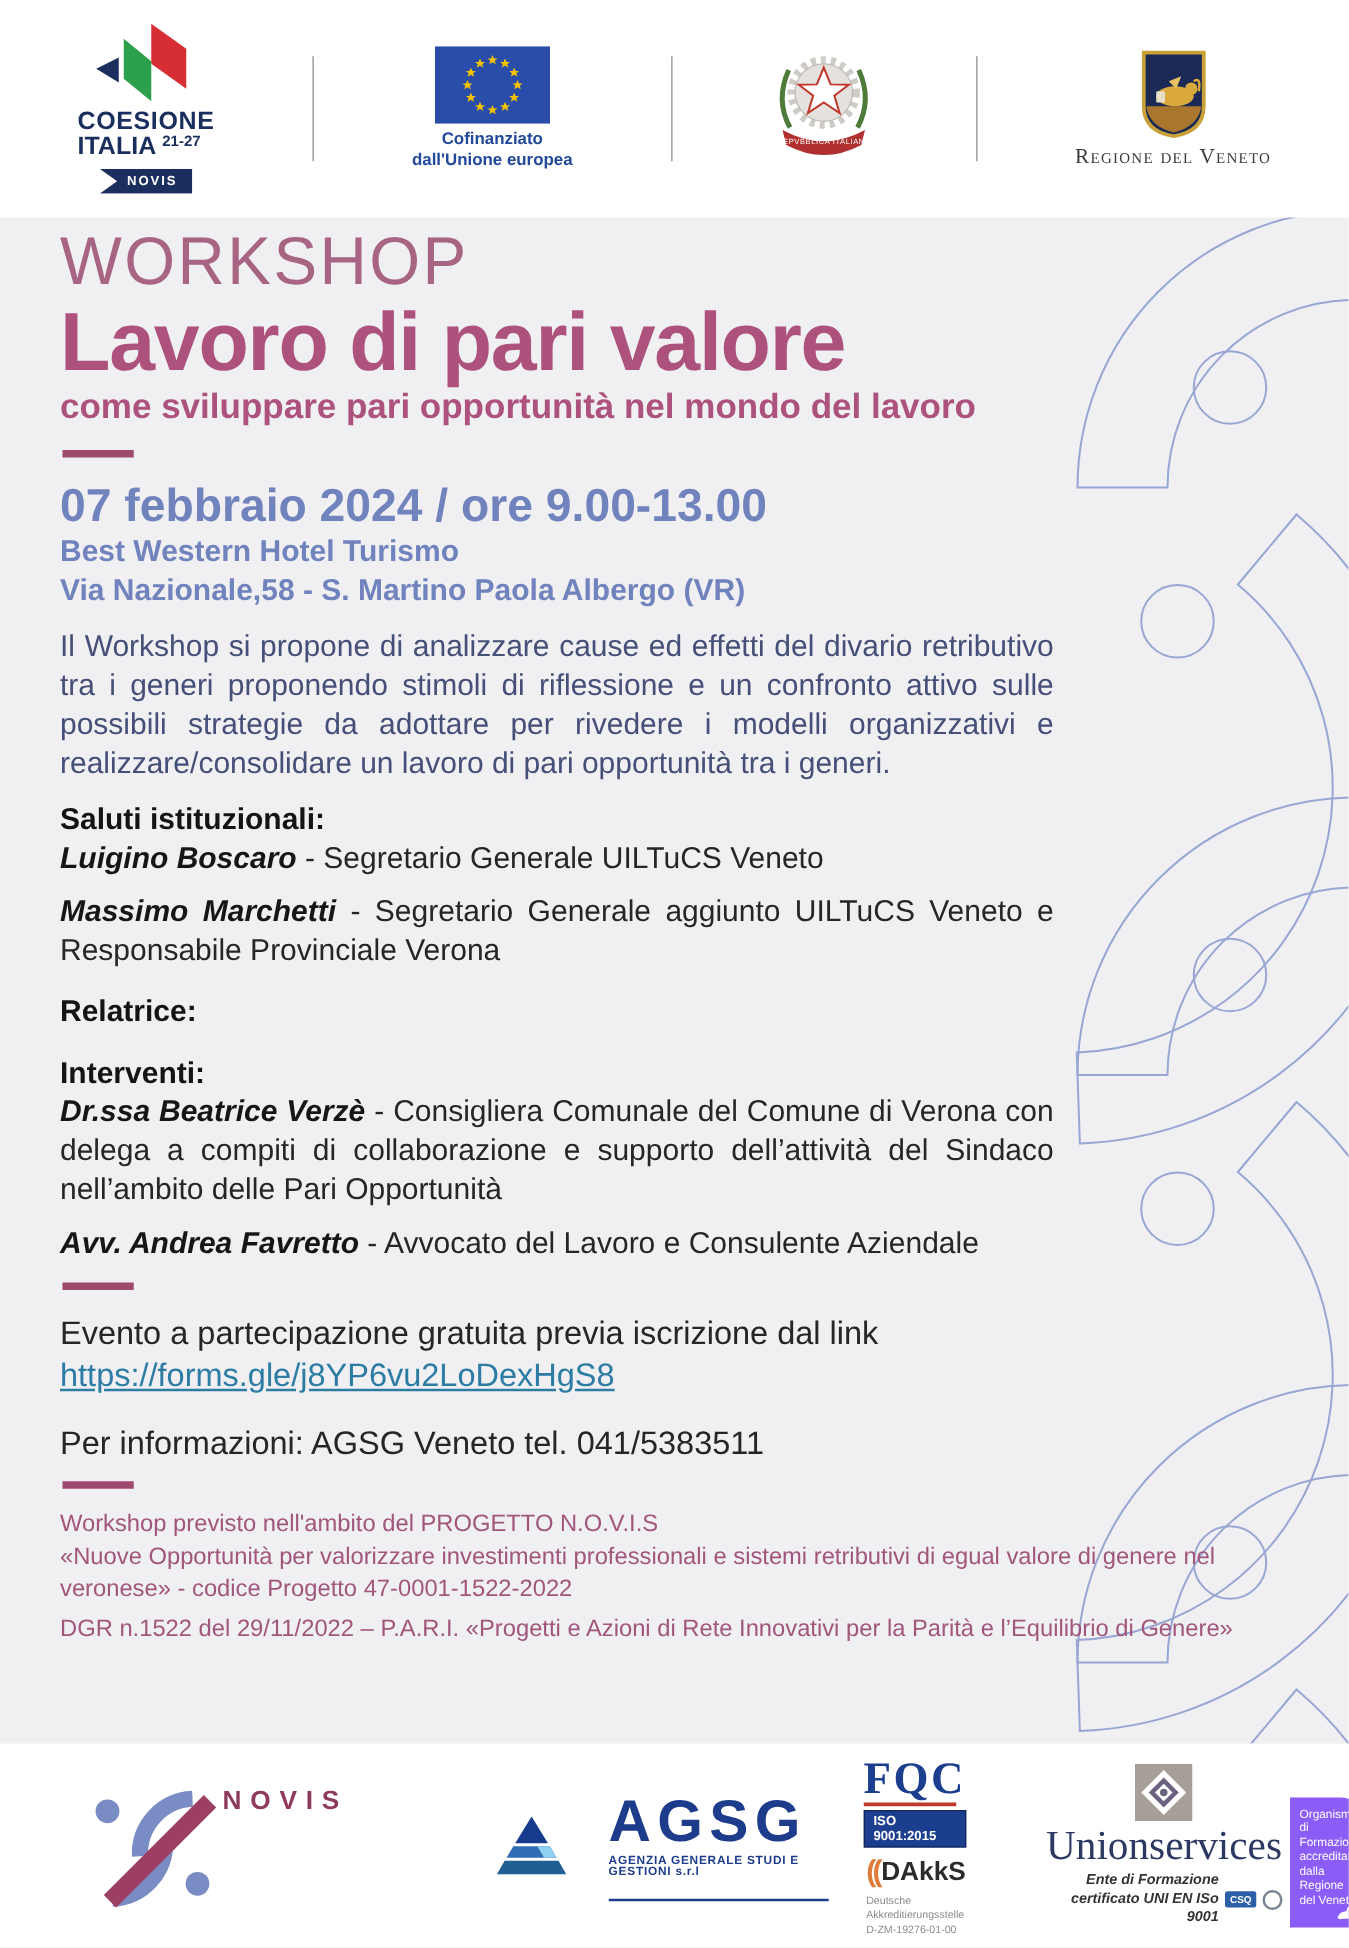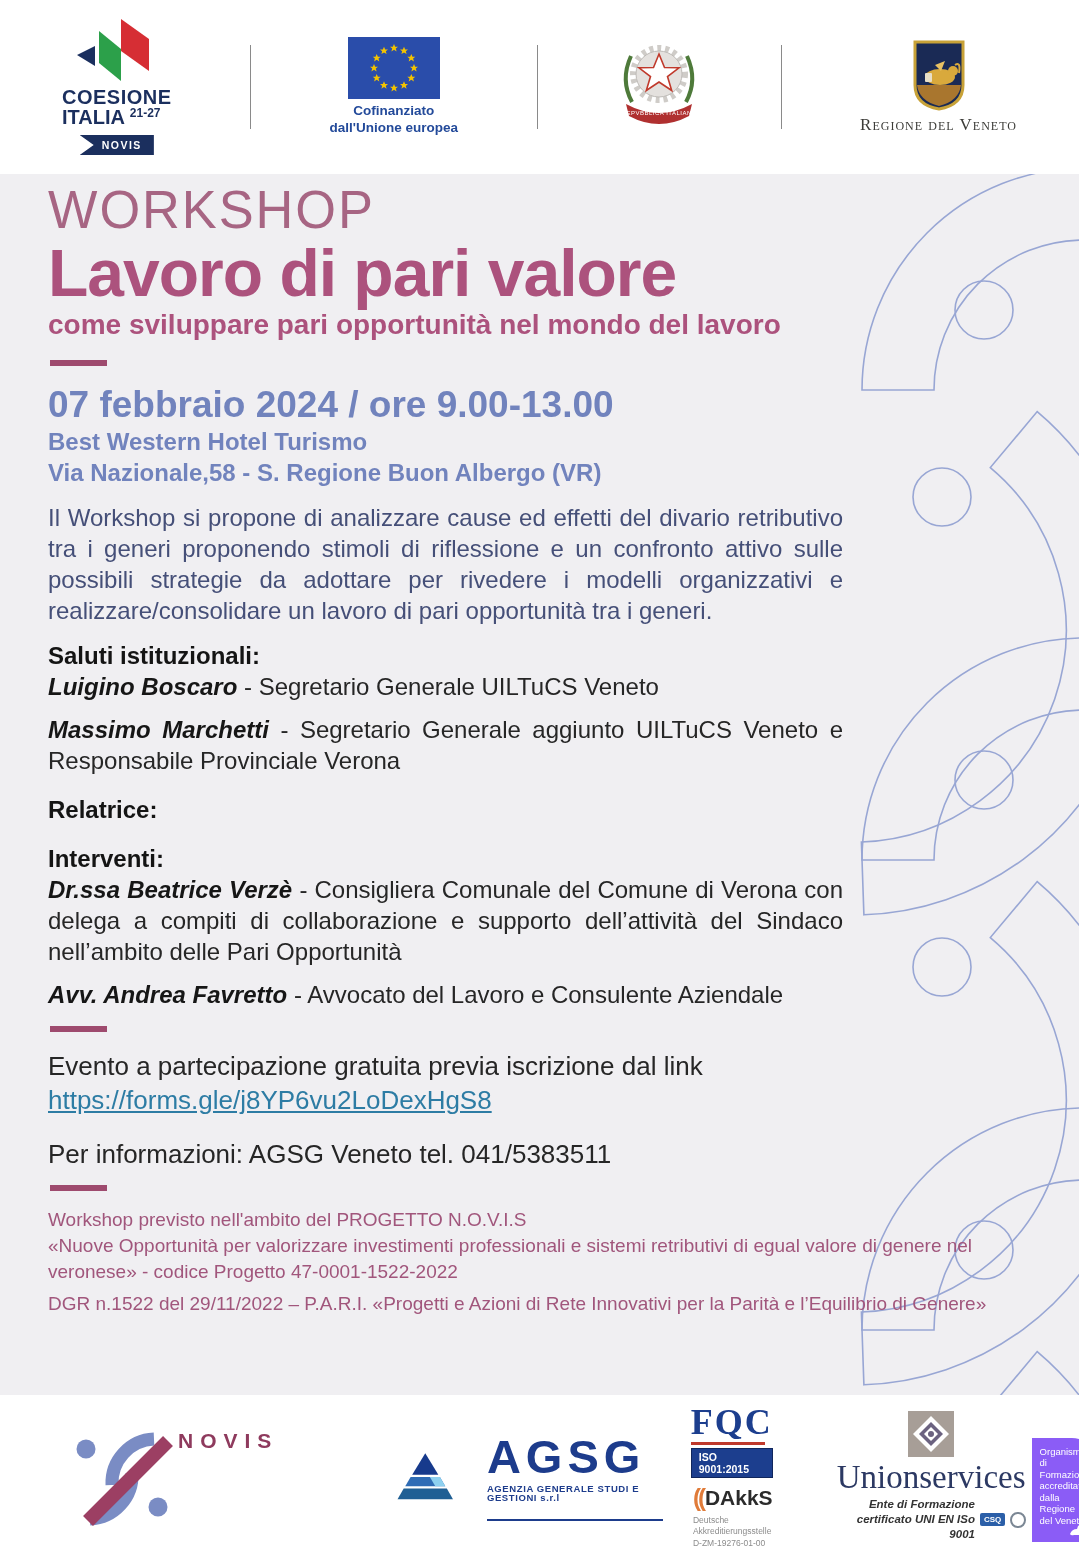--- a/index.html
+++ b/index.html
@@ -162,21 +162,21 @@
   </div>
 
   <div class="content">
     <div class="kicker">WORKSHOP</div>
     <div class="title">Lavoro di pari valore</div>
     <div class="subtitle">come sviluppare pari opportunità nel mondo del lavoro</div>
     <div class="dash"></div>
 
     <div class="date">07 febbraio 2024 / ore 9.00-13.00</div>
     <div class="venue">Best Western Hotel Turismo</div>
-    <div class="venue">Via Nazionale,58 - S. Regione Buon Albergo (VR)</div>
+    <div class="venue">Via Nazionale,58 - S. Martino Paola Albergo (VR)</div>
 
     <div class="desc">Il Workshop si propone di analizzare cause ed effetti del divario retributivo tra i generi proponendo stimoli di riflessione e un confronto attivo sulle possibili strategie da adottare per rivedere i modelli organizzativi e realizzare/consolidare un lavoro di pari opportunità tra i generi.</div>
 
     <div class="sec-head">Saluti istituzionali:</div>
     <p class="entry"><span class="nm">Luigino Boscaro</span> <span>- Segretario Generale UILTuCS Veneto</span></p>
     <p class="entry gap"><span class="nm">Massimo Marchetti</span> <span>- Segretario Generale aggiunto UILTuCS Veneto e Responsabile Provinciale Verona</span></p>
 
     <div class="sec-head sp">Relatrice:</div>
 
     <div class="sec-head sp">Interventi:</div>

